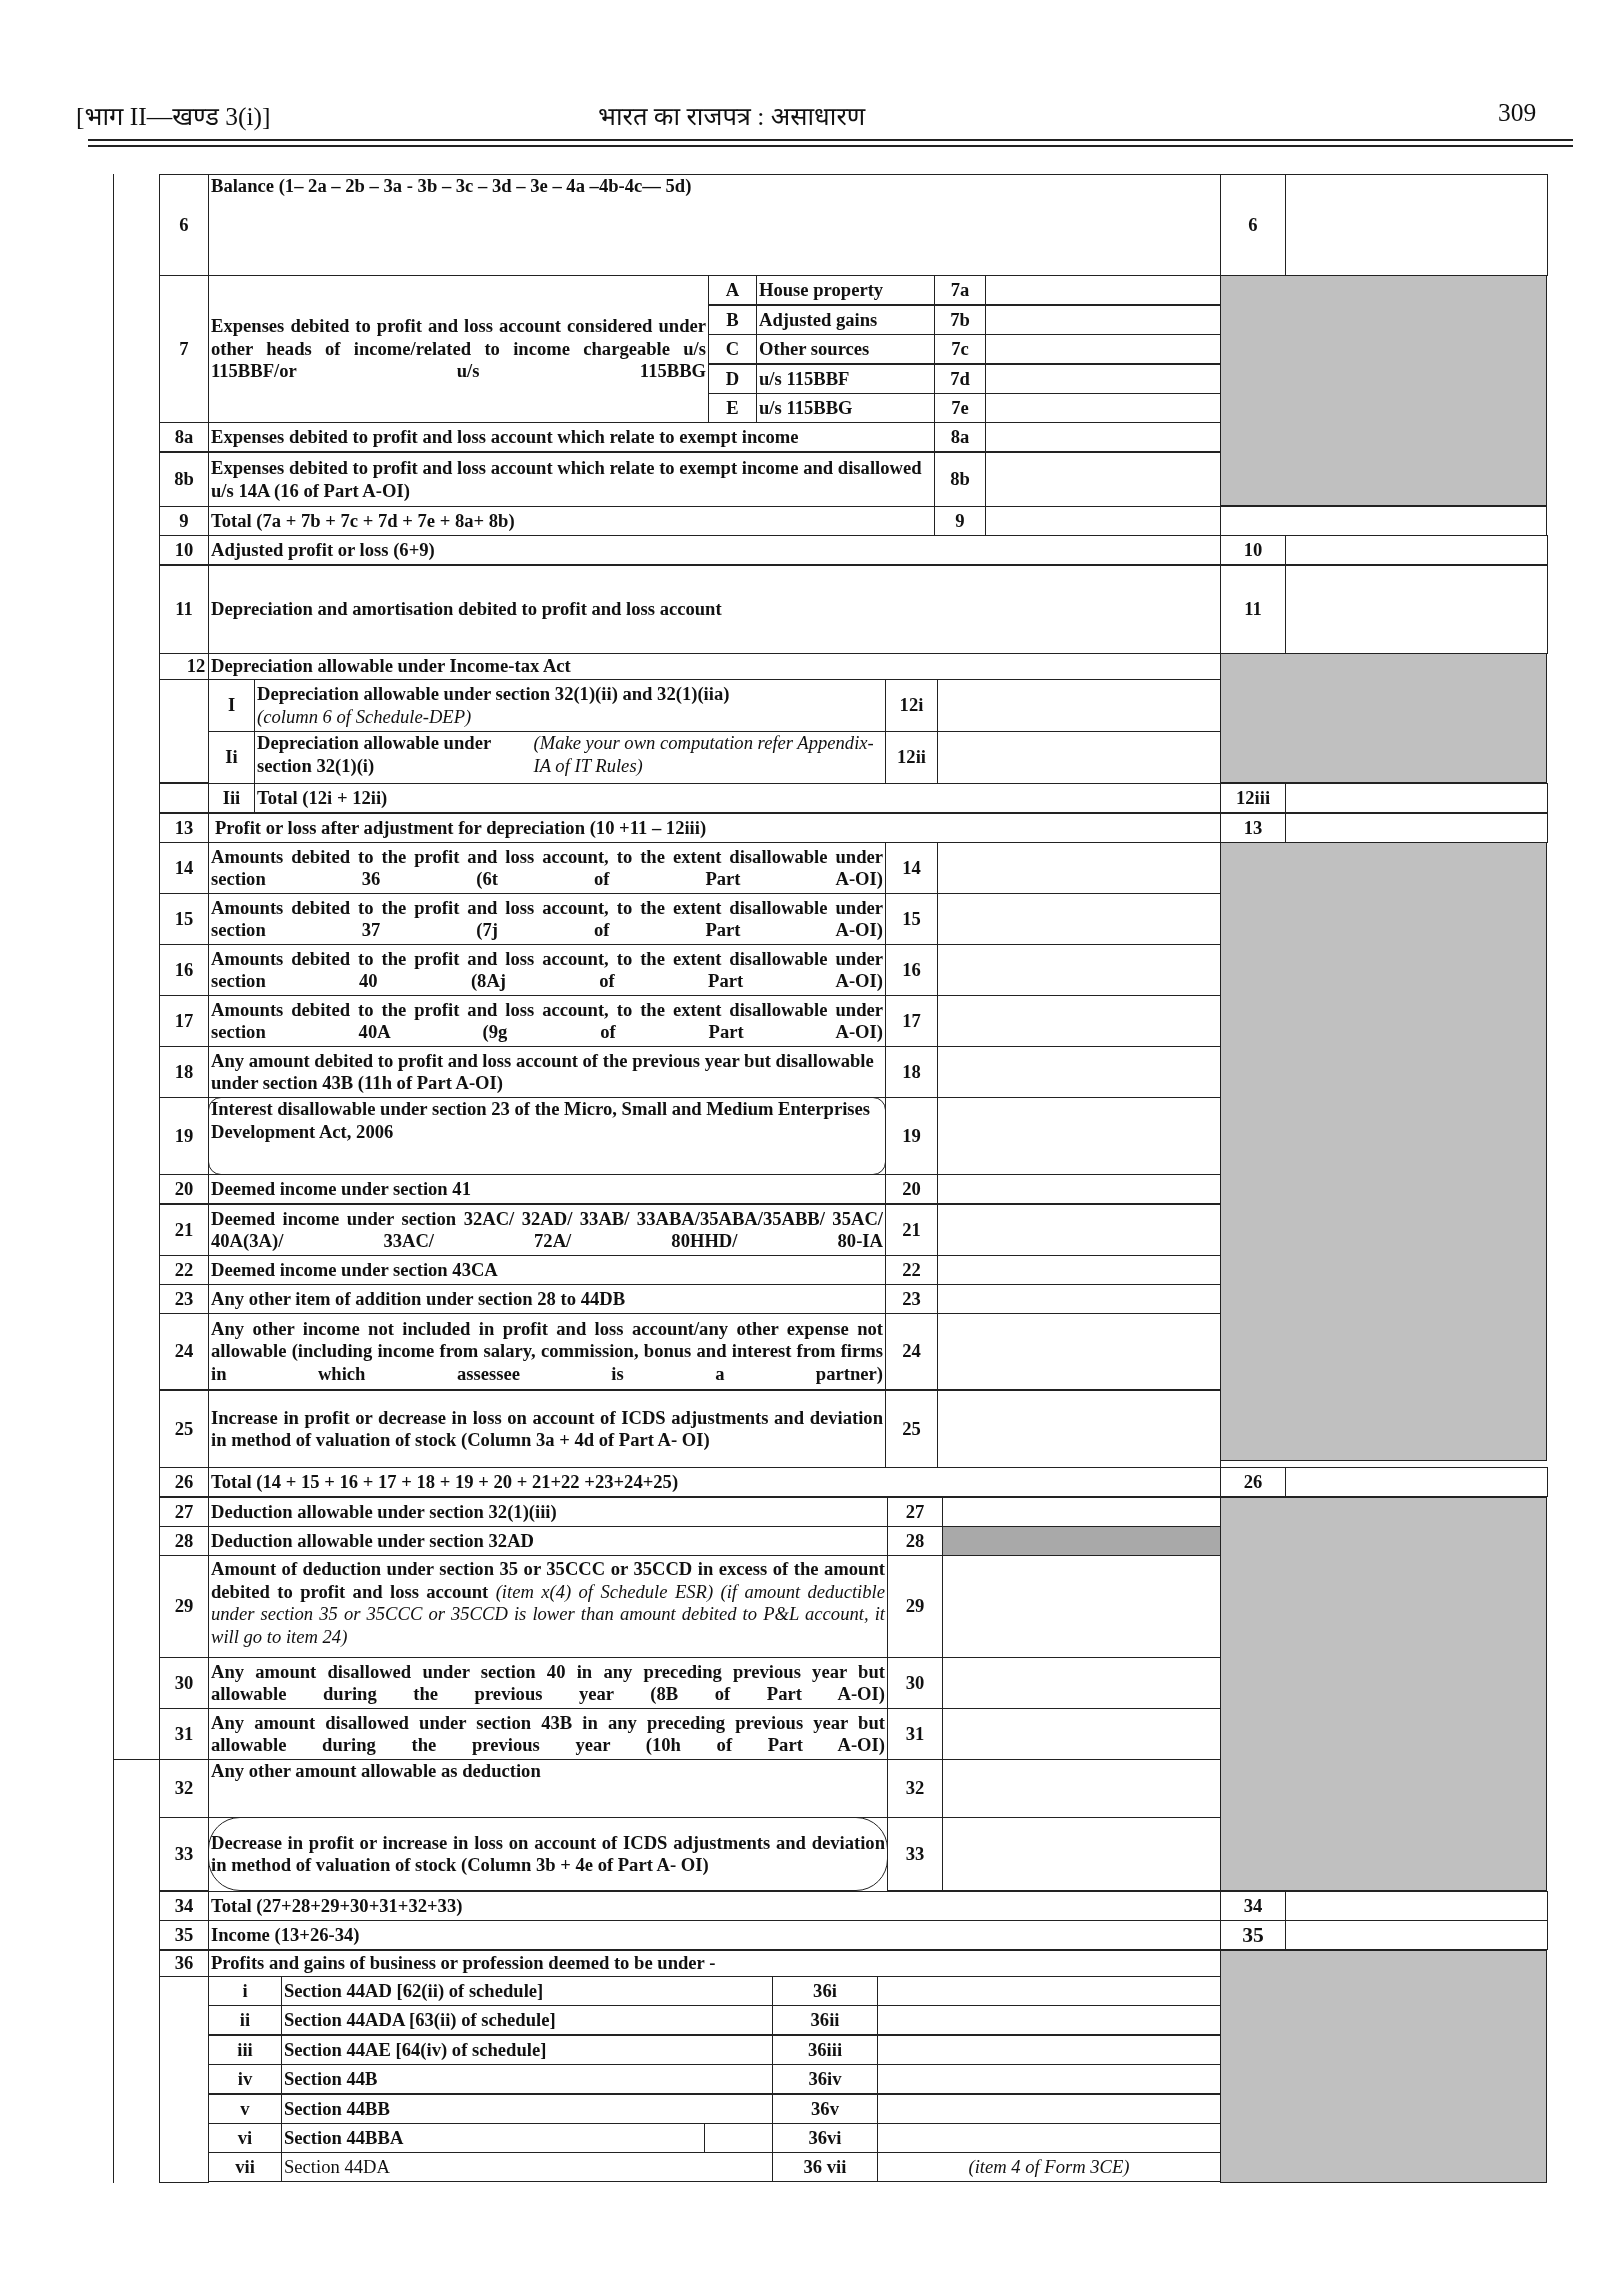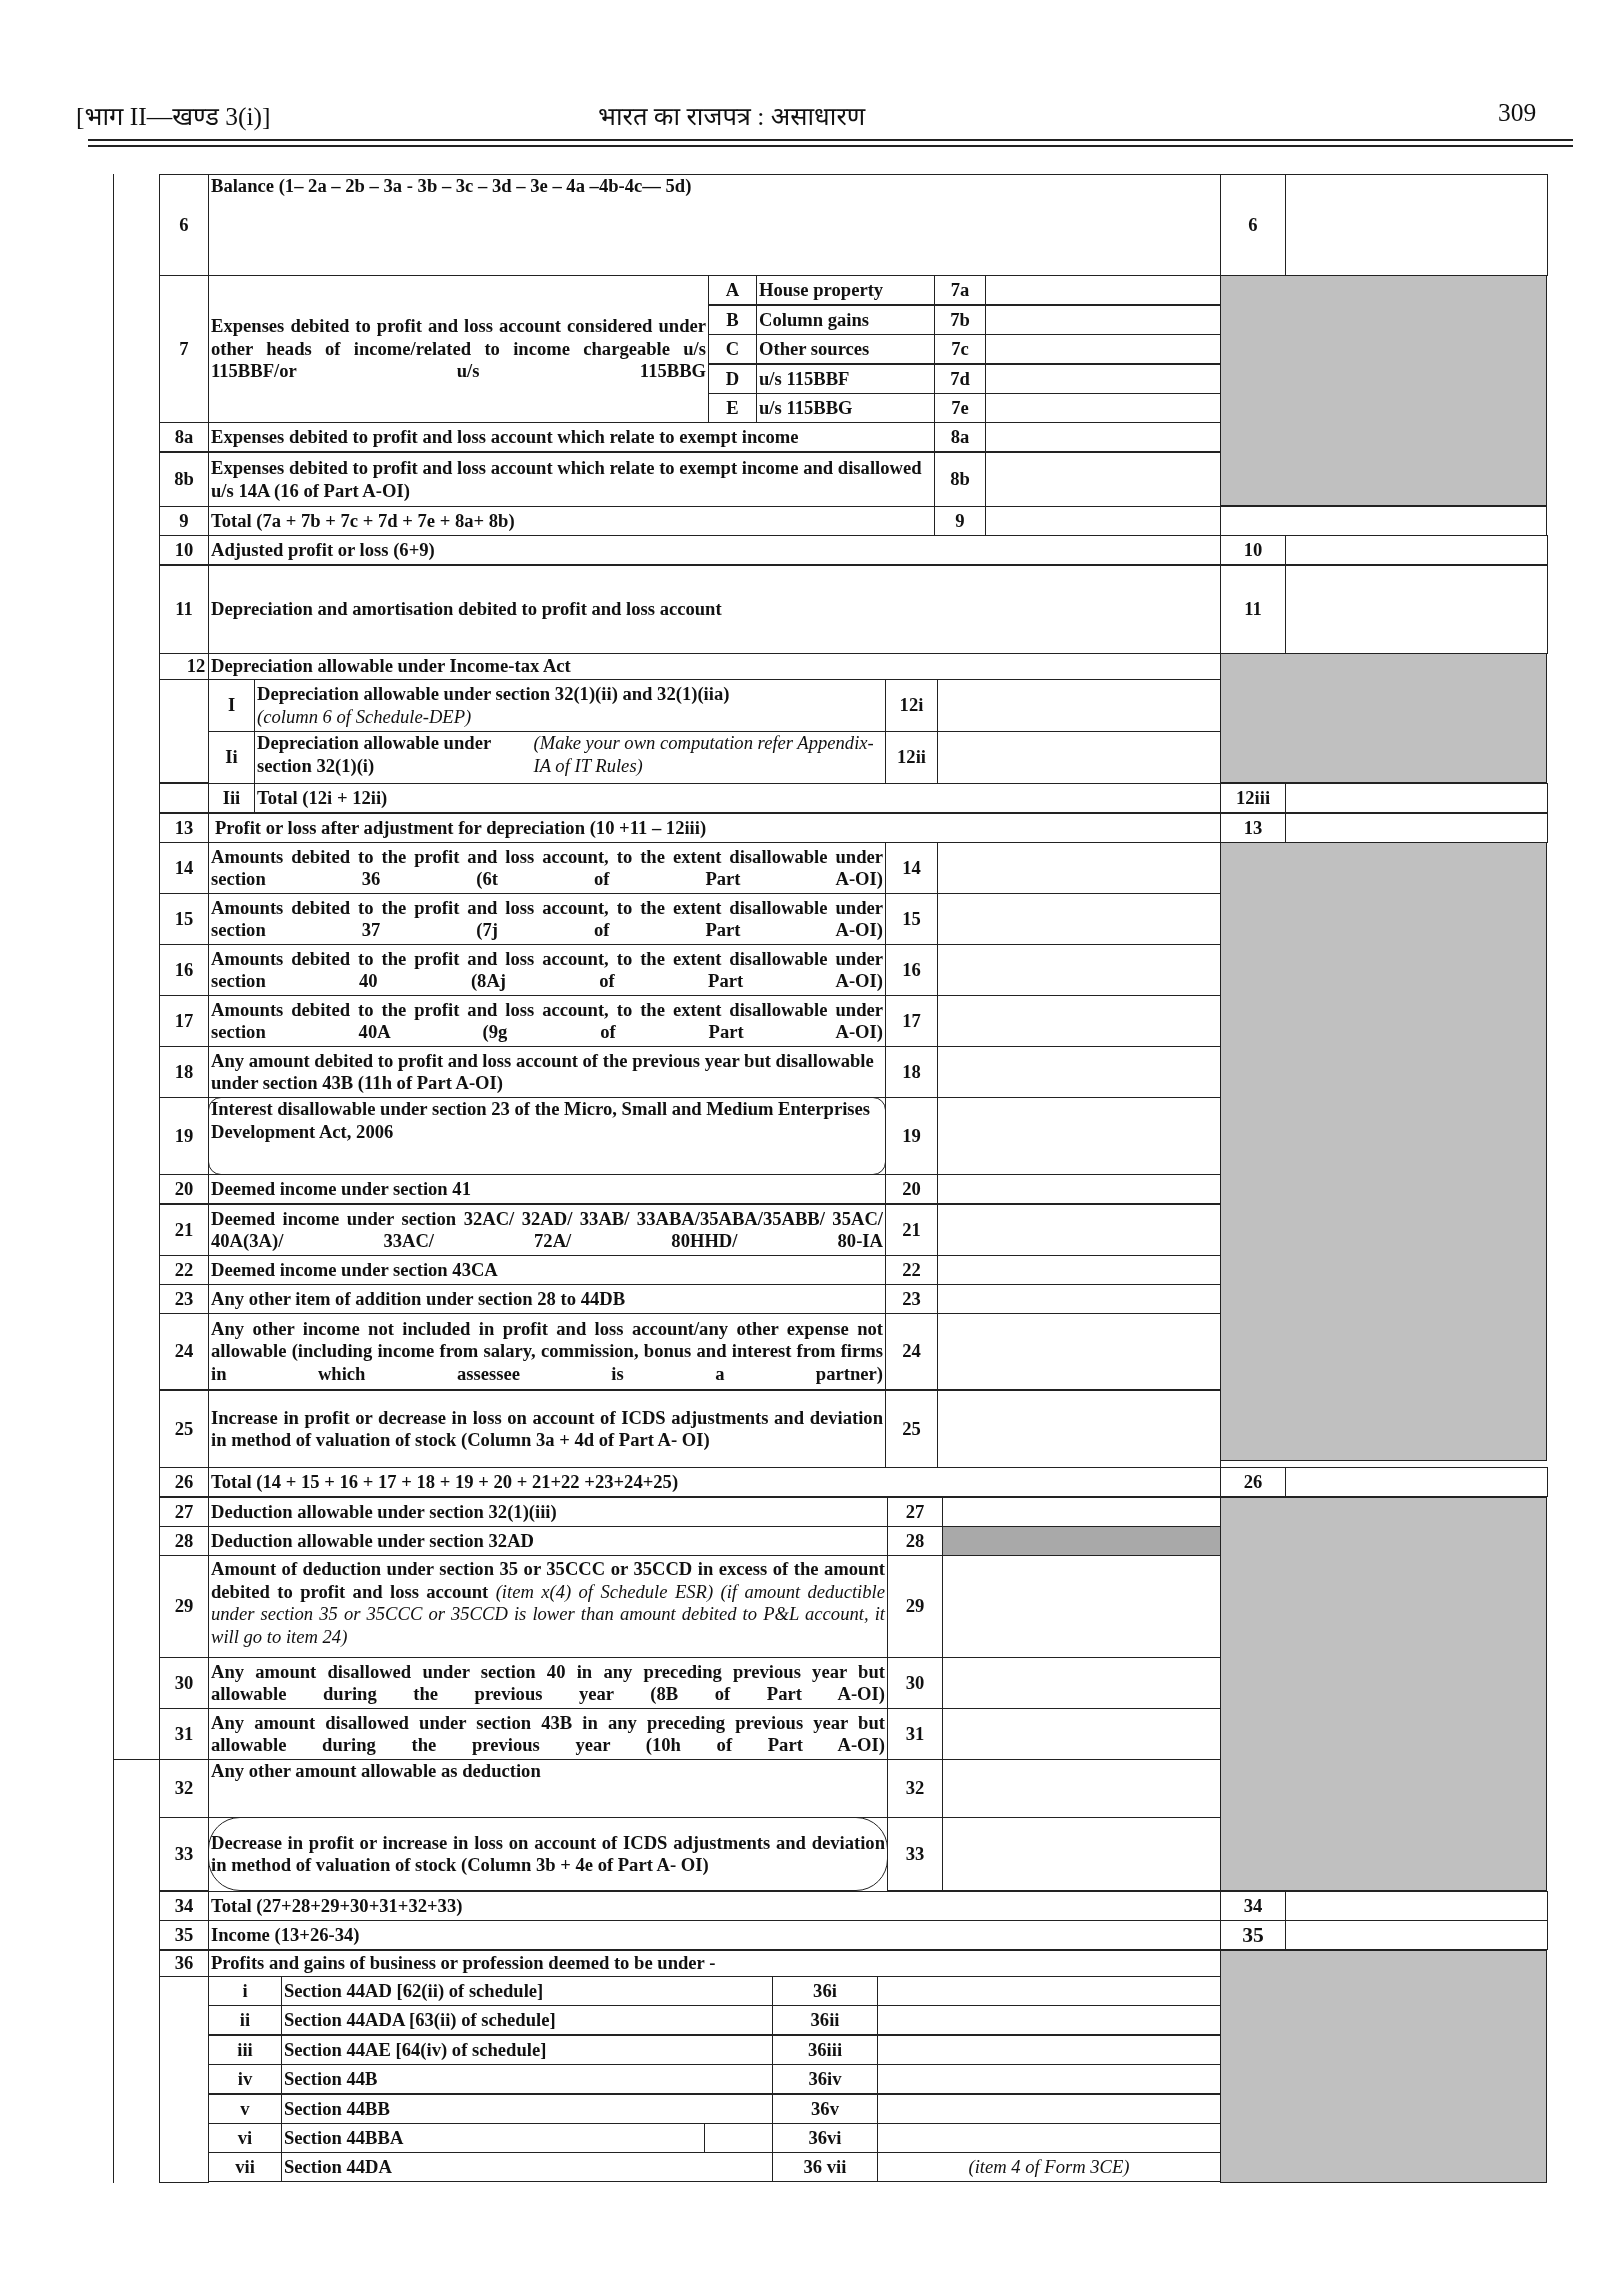--- a/index.html
+++ b/index.html
@@ -34,21 +34,21 @@
 <div class="c n" style="left:1220px;top:174px;width:66px;height:102px;">6</div>
 <div class="c" style="left:1285px;top:174px;width:263px;height:102px;"></div>
 
 <div class="c n" style="left:159px;top:275px;width:50px;height:148px;">7</div>
 <div class="c t j" style="left:208px;top:275px;width:501px;height:148px;font-weight:bold;">Expenses debited to profit and loss account considered under other heads of income/related to income chargeable u/s 115BBF/or u/s 115BBG</div>
 <div class="c n" style="left:708px;top:275px;width:49px;height:30px;">A</div>
 <div class="c t" style="left:756px;top:275px;width:179px;height:30px;font-weight:bold;">House property</div>
 <div class="c n" style="left:934px;top:275px;width:52px;height:30px;">7a</div>
 <div class="c" style="left:985px;top:275px;width:236px;height:30px;"></div>
 <div class="c n" style="left:708px;top:305px;width:49px;height:30px;">B</div>
-<div class="c t" style="left:756px;top:305px;width:179px;height:30px;font-weight:bold;">Column gains</div>
+<div class="c t" style="left:756px;top:305px;width:179px;height:30px;font-weight:bold;">Adjusted gains</div>
 <div class="c n" style="left:934px;top:305px;width:52px;height:30px;">7b</div>
 <div class="c" style="left:985px;top:305px;width:236px;height:30px;"></div>
 <div class="c n" style="left:708px;top:334px;width:49px;height:30px;">C</div>
 <div class="c t" style="left:756px;top:334px;width:179px;height:30px;font-weight:bold;">Other sources</div>
 <div class="c n" style="left:934px;top:334px;width:52px;height:30px;">7c</div>
 <div class="c" style="left:985px;top:334px;width:236px;height:30px;"></div>
 <div class="c n" style="left:708px;top:364px;width:49px;height:30px;">D</div>
 <div class="c t" style="left:756px;top:364px;width:179px;height:30px;font-weight:bold;">u/s 115BBF</div>
 <div class="c n" style="left:934px;top:364px;width:52px;height:30px;">7d</div>
 <div class="c" style="left:985px;top:364px;width:236px;height:30px;"></div>
@@ -262,16 +262,16 @@
 <div class="c t" style="left:281px;top:2094px;width:492px;height:30px;font-weight:bold;">Section 44BB</div>
 <div class="c n" style="left:772px;top:2094px;width:106px;height:30px;">36v</div>
 <div class="c t ctr it" style="left:877px;top:2094px;width:344px;height:30px;"></div>
 
 <div class="c n" style="left:208px;top:2123px;width:74px;height:30px;">vi</div>
 <div class="c t" style="left:281px;top:2123px;width:424px;height:30px;font-weight:bold;">Section 44BBA</div>
 <div class="c n" style="left:772px;top:2123px;width:106px;height:30px;">36vi</div>
 <div class="c t ctr it" style="left:877px;top:2123px;width:344px;height:30px;"></div>
 
 <div class="c n" style="left:208px;top:2152px;width:74px;height:30px;">vii</div>
-<div class="c t" style="left:281px;top:2152px;width:492px;height:30px;font-weight:bold;">Section 44DA</div>
+<div class="c t" style="left:281px;top:2152px;width:492px;height:30px;font-weight:normal;">Section 44DA</div>
 <div class="c n" style="left:772px;top:2152px;width:106px;height:30px;">36 vii</div>
 <div class="c t ctr it" style="left:877px;top:2152px;width:344px;height:30px;">(item 4 of Form 3CE)</div>
 
 
 </body></html>

